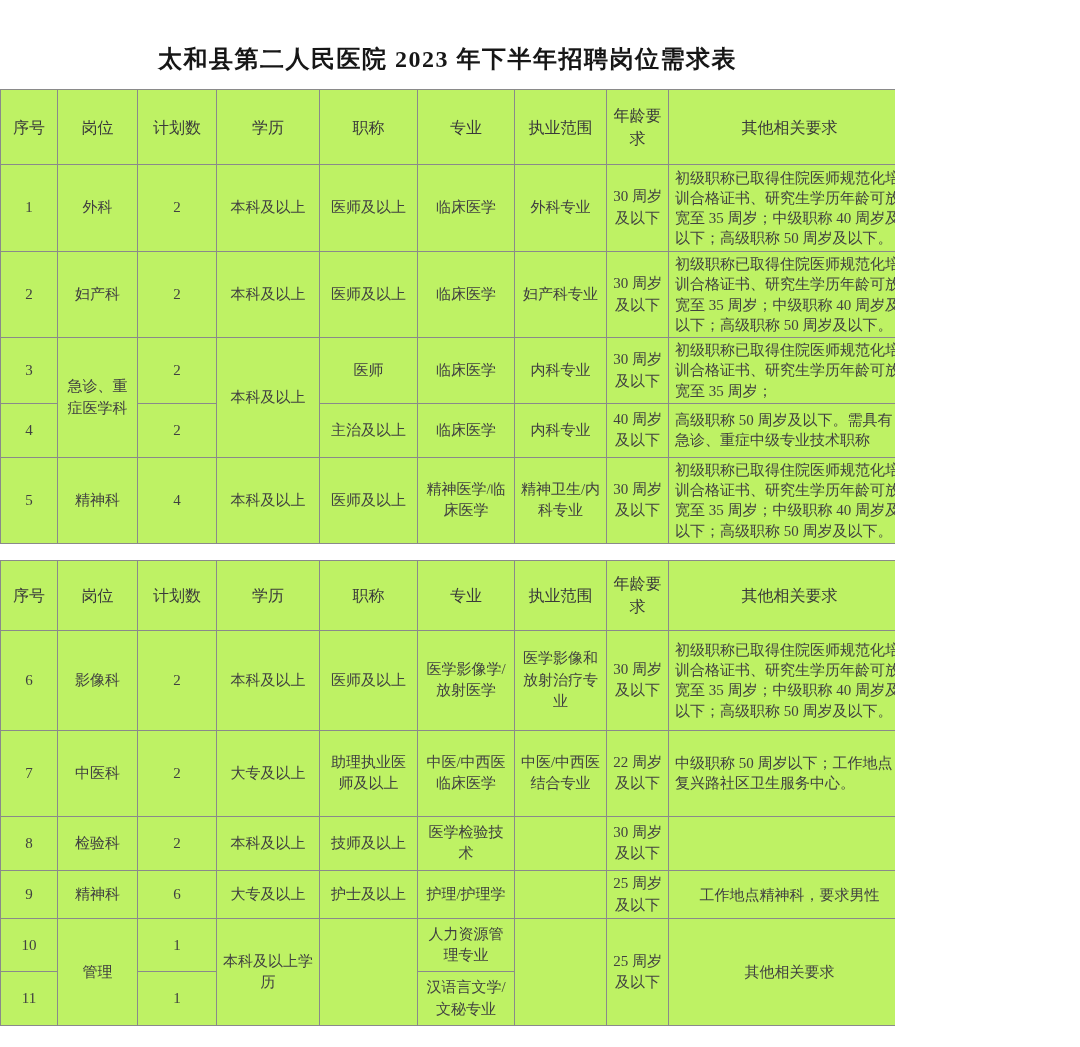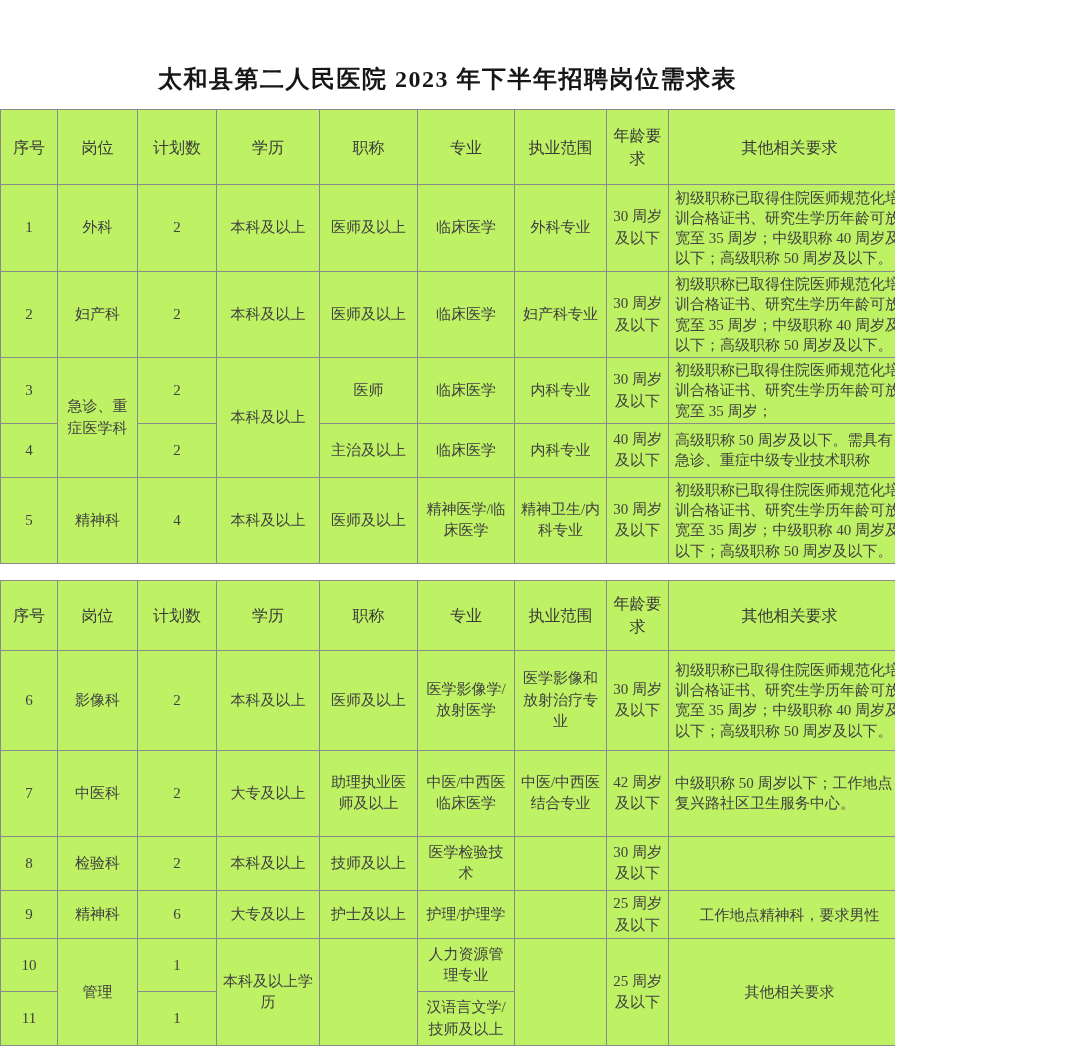--- a/index.html
+++ b/index.html
@@ -7,22 +7,23 @@
     padding: 0;
     background: #ffffff;
     font-family: "Liberation Serif", "DejaVu Serif", serif;
     color: #414141;
   }
   .page {
     width: 895px;
     height: 1047px;
     background: #ffffff;
     box-sizing: border-box;
-    padding-top: 64px;
+    padding-top: 44px;
     overflow: hidden;
+    border-radius: 17px;
   }
   .title {
     text-align: center;
     font-size: 24px;
     font-weight: bold;
     color: #161616;
     letter-spacing: 1.5px;
     margin: 0 0 14px 0;
     line-height: 1.3;
   }
@@ -185,21 +186,21 @@
       <td class="req">初级职称已取得住院医师规范化培训合格证书、研究生学历年龄可放宽至 35 周岁；中级职称 40 周岁及以下；高级职称 50 周岁及以下。</td>
     </tr>
     <tr style="height:86px">
       <td>7</td>
       <td>中医科</td>
       <td>2</td>
       <td>大专及以上</td>
       <td>助理执业医师及以上</td>
       <td>中医/中西医临床医学</td>
       <td>中医/中西医结合专业</td>
-      <td>42 周岁及以下</td>
+      <td>22 周岁及以下</td>
       <td class="req">中级职称 50 周岁以下；工作地点复兴路社区卫生服务中心。</td>
     </tr>
     <tr style="height:54px">
       <td>8</td>
       <td>检验科</td>
       <td>2</td>
       <td>本科及以上</td>
       <td>技师及以上</td>
       <td>医学检验技术</td>
       <td></td>
@@ -224,18 +225,18 @@
       <td rowspan="2">本科及以上学历</td>
       <td rowspan="2"></td>
       <td>人力资源管理专业</td>
       <td rowspan="2"></td>
       <td rowspan="2">25 周岁及以下</td>
       <td rowspan="2" class="req c">其他相关要求</td>
     </tr>
     <tr style="height:54px">
       <td>11</td>
       <td>1</td>
-      <td>汉语言文学/技师及以上</td>
+      <td>汉语言文学/文秘专业</td>
     </tr>
   </tbody>
     </table>
 
 </div>
 
 </body></html>

